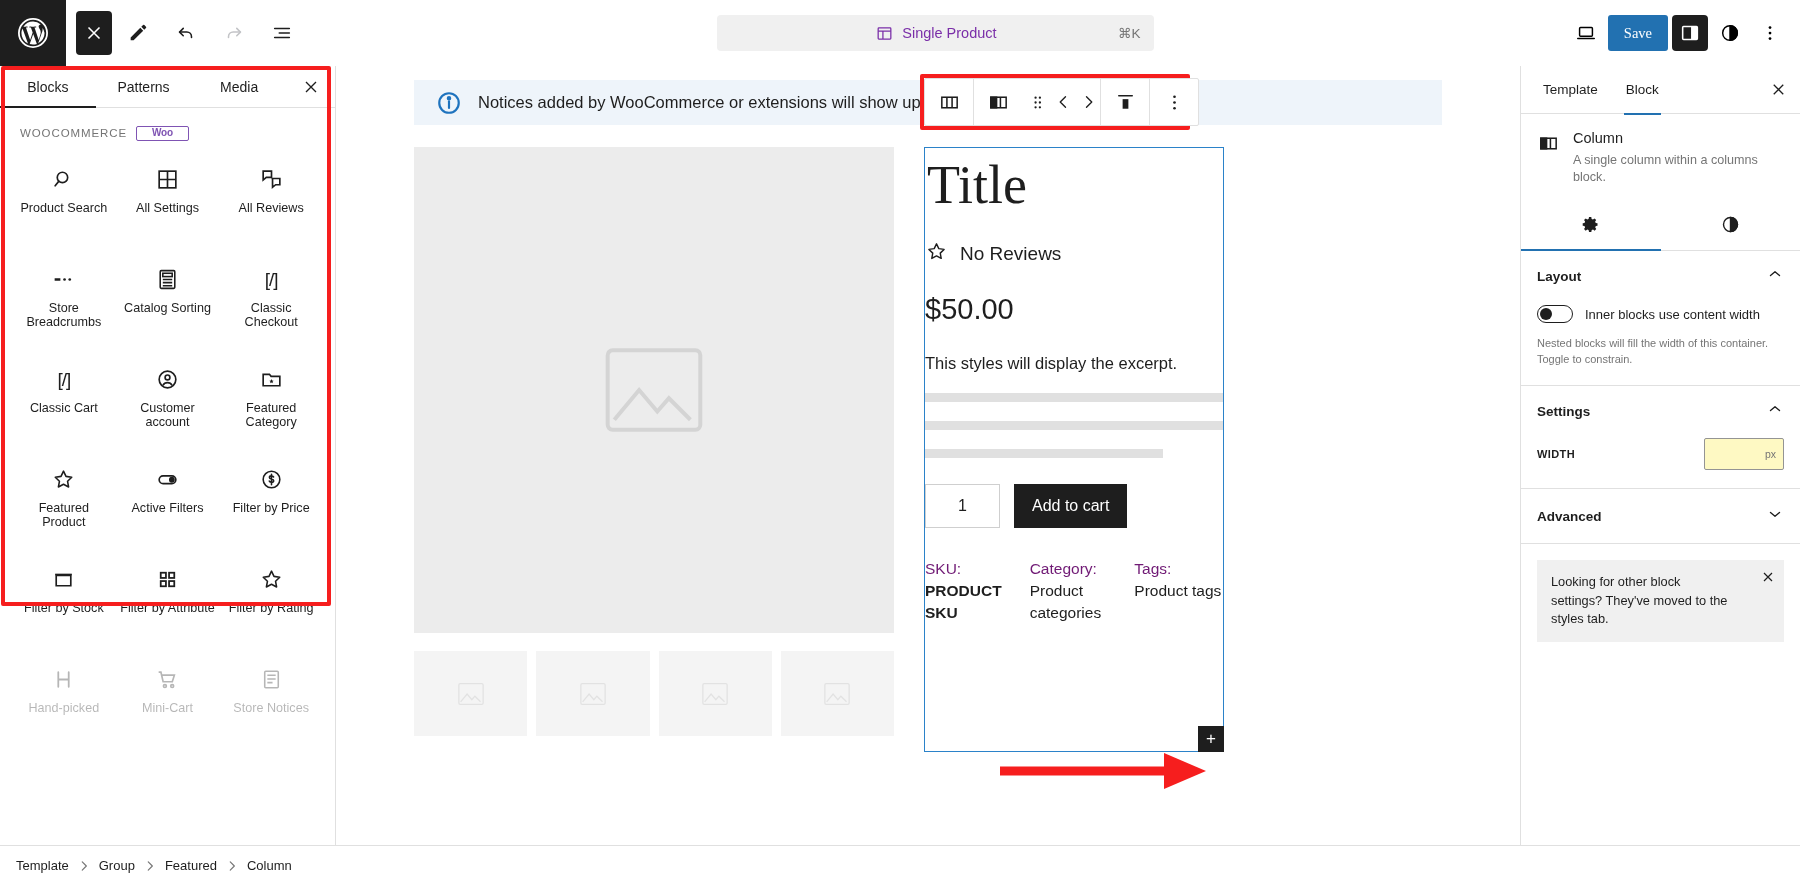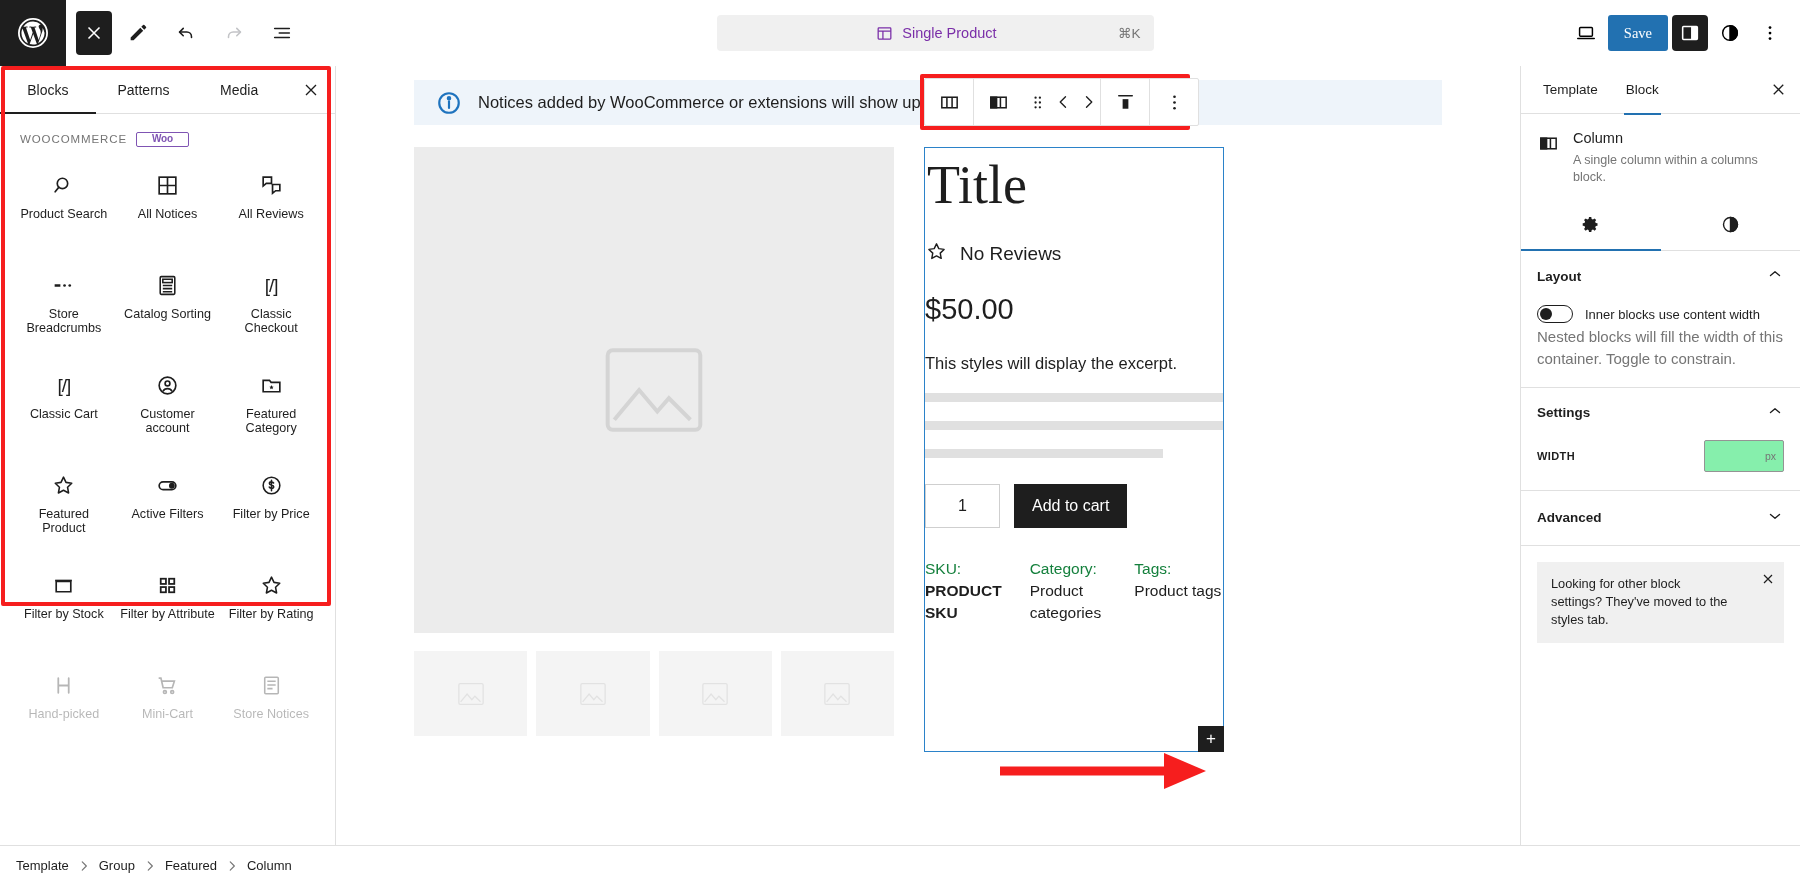--- a/index.html
+++ b/index.html
@@ -55,21 +55,21 @@
   .icon-sq svg { width: 22px; height: 22px; }
 
   
   .body-row { flex: 1; display: flex; min-height: 0; position: relative; }
 
   
   .inserter {
     width: 336px; min-width: 336px; background: #fff; display: flex; flex-direction: column;
     border-right: 1px solid #e0e0e0; position: relative;
   }
-  .ins-tabs { display: flex; align-items: stretch; height: 48px; border-bottom: 1px solid #e0e0e0; position: relative; }
+  .ins-tabs { display: flex; align-items: stretch; height: 42px; border-bottom: 1px solid #e0e0e0; position: relative; }
   .ins-tab {
     flex: 1; display: flex; align-items: center; justify-content: center;
     font-size: 14px; color: #1e1e1e; cursor: pointer; position: relative; background: transparent; border: none;
     font-family: "Liberation Sans", sans-serif;
   }
   .ins-tab.sel::after {
     content: ""; position: absolute; left: 0; right: 0; bottom: -1px; height: 2px; background: #1e1e1e;
   }
   .ins-close { width: 48px; display: flex; align-items: center; justify-content: center; cursor: pointer; }
   .ins-close svg { width: 20px; height: 20px; }
@@ -139,21 +139,21 @@
   .qty-box {
     width: 75px; height: 44px; border: 1px solid #cfcfcf; display: flex; align-items: center;
     justify-content: center; font-size: 16px; background: #fff; color: #1e1e1e;
   }
   .addcart-btn {
     background: #1e1e1e; color: #fff; border: none; height: 44px; padding: 0 18px;
     font-size: 16px; cursor: pointer; font-family: "Liberation Sans", sans-serif;
   }
   .meta-row { display: flex; gap: 16px; margin-top: 30px; }
   .meta-col { flex: 1; font-size: 15.5px; line-height: 1.4; color: #1e1e1e; }
-  .meta-k { color: #15803d; margin-top: 28px; }
+  .meta-k { color: #701a75; margin-top: 28px; }
   .meta-v { display: block; }
   .meta-v.bold { font-weight: bold; }
 
   .appender {
     position: absolute; right: -1px; bottom: -1px; width: 26px; height: 26px; background: #1e1e1e;
     color: #fff; display: flex; align-items: center; justify-content: center; cursor: pointer; font-size: 17px;
   }
 
   
   .blk-toolbar {
@@ -210,28 +210,28 @@
   .toggle-row { display: flex; align-items: center; gap: 12px; margin-top: 18px; }
   .toggle {
     width: 36px; height: 18px; border-radius: 9px; border: 1px solid #1e1e1e; background: #fff;
     position: relative; cursor: pointer; flex: 0 0 36px;
   }
   .toggle::after {
     content: ""; position: absolute; left: 2px; top: 2px; width: 12px; height: 12px;
     border-radius: 50%; background: #1e1e1e;
   }
   .toggle-lbl { font-size: 13px; color: #1e1e1e; }
-  .help-txt { font-size: 15px; color: #757575; margin-top: 3px; line-height: 1.42; }
+  .help-txt { font-size: 11px; color: #757575; margin-top: 13px; line-height: 1.42; }
 
   .width-row { display: flex; align-items: center; justify-content: space-between; margin-top: 16px; }
   .width-lbl { font-size: 11px; letter-spacing: 0.4px; color: #1e1e1e; font-weight: bold; }
   .width-inp {
     width: 80px; height: 32px; border: 1px solid #949494; border-radius: 2px; display: flex;
     align-items: center; justify-content: flex-end; padding-right: 7px; font-size: 10.5px; color: #757575;
-    background: #86efac;
+    background: #fef9c3;
   }
 
   .adv-sec { padding: 16px; border-bottom: 1px solid #e0e0e0; }
 
   .info-card {
     margin: 16px; background: #f0f0f0; padding: 13px 50px 14px 14px; position: relative;
     font-size: 12.8px; color: #1e1e1e; line-height: 1.42;
   }
   .info-x { position: absolute; right: 8px; top: 9px; cursor: pointer; }
   .info-x svg { width: 16px; height: 16px; color: #1e1e1e; }
@@ -361,21 +361,21 @@
               </span>
             <span class="blk-lbl">Product Search</span>
           </div>
           <div class="blk-cell">
             <span class="blk-ico">
                 <svg viewBox="0 0 24 24" fill="none" stroke="currentColor" stroke-width="1.6">
                   <rect x="4" y="4" width="16" height="16"></rect>
                   <path d="M12 4v16M4 12h16"></path>
                 </svg>
               </span>
-            <span class="blk-lbl">All Notices</span>
+            <span class="blk-lbl">All Settings</span>
           </div>
           <div class="blk-cell">
             <span class="blk-ico">
                 <svg viewBox="0 0 24 24" fill="none" stroke="currentColor" stroke-width="1.6">
                   <path d="M4 4h8v6H7l-3 2.5V4z"></path>
                   <path d="M12 11h8v6h-4l-3 2.5V11z"></path>
                 </svg>
               </span>
             <span class="blk-lbl">All Reviews</span>
           </div>

